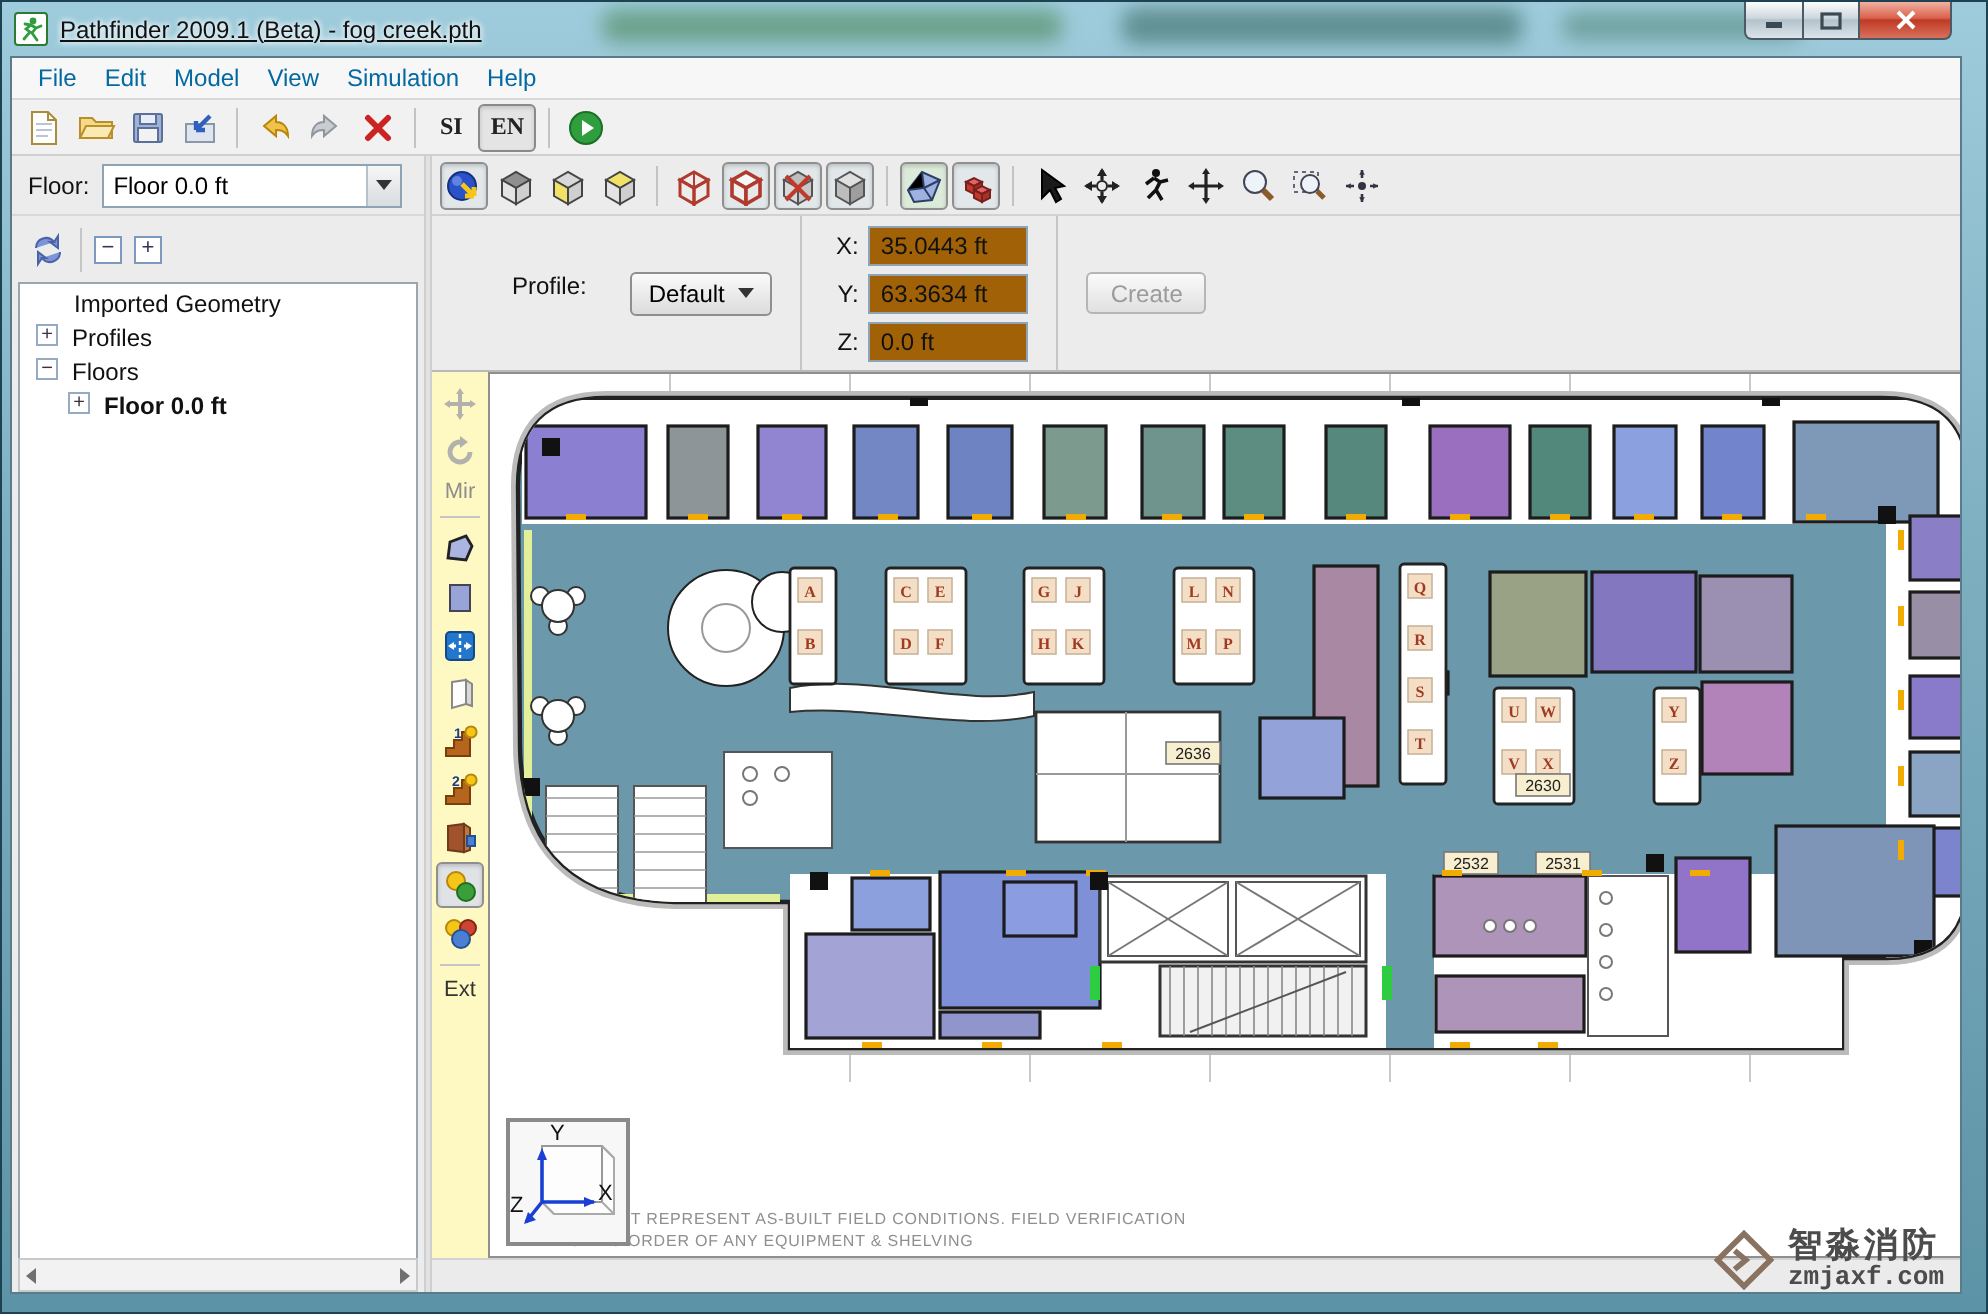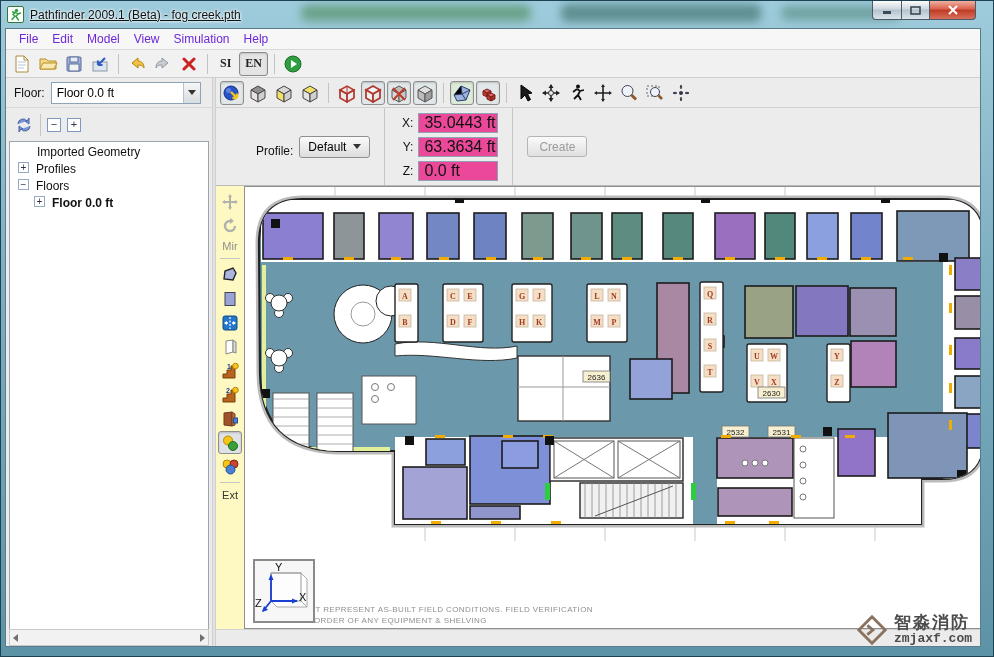--- a/index.html
+++ b/index.html
@@ -12,21 +12,21 @@
   .title-text{font-size:12px;color:#111;text-shadow:0 0 3px #fff,0 0 3px #fff;white-space:nowrap;text-decoration:underline;}
   .appicon{width:17px;height:17px;border-radius:2px;background:#fff;border:1px solid #2c7a33;display:flex;align-items:center;justify-content:center;}
   .winbtns{position:absolute;top:0;right:17px;display:flex;}
   .winbtn{height:19px;border:1px solid #4b5a66;border-top:none;display:flex;align-items:center;justify-content:center;background:linear-gradient(180deg,#fdfdfd,#cdd6dd 45%,#b4c2cb 50%,#dbe4ea);}
   .winbtn.min{width:30px;border-radius:0 0 0 4px;}
   .winbtn.max{width:28px;border-left:none;}
   .winbtn.close{width:46px;border-left:none;border-radius:0 0 4px 0;background:linear-gradient(180deg,#f0b0a0,#d9614c 45%,#bf3a24 50%,#d8705c);}
   
   .app{position:absolute;left:4px;top:27px;right:12px;bottom:9px;background:#ececec;border:1px solid #5a7c8a;display:flex;flex-direction:column;}
   .menubar{height:21px;background:#f7f7f7;border-bottom:1px solid #d9d9d9;display:flex;align-items:center;padding-left:6px;}
-  .menu-item{font-size:12px;color:#6d28d9;padding:2px 7px;cursor:default;}
+  .menu-item{font-size:12px;color:#0369a1;padding:2px 7px;cursor:default;}
   .toolbar{height:28px;background:#f1f1f1;border-bottom:1px solid #cfcfcf;display:flex;align-items:center;padding-left:4px;gap:2px;}
   .tbtn{width:24px;height:24px;display:flex;align-items:center;justify-content:center;border:1px solid transparent;border-radius:3px;}
   .tbtn.texty{width:auto;padding:0 5px;font-size:12px;font-weight:bold;color:#222;font-family:Liberation Serif, serif;}
   .tbtn.pressed{border:1px solid #8a8a8a;background:#e4e4e4;box-shadow:inset 0 1px 2px rgba(0,0,0,.15);}
   .tsep{width:1px;height:20px;background:#c3c3c3;margin:0 4px;}
   
   .content{flex:1;display:flex;min-height:0;}
   .leftcol{width:206px;display:flex;flex-direction:column;background:#ececec;}
   .floor-row{height:30px;display:flex;align-items:center;gap:6px;padding-left:8px;border-bottom:1px solid #d8d8d8;}
   .lbl{font-size:12px;color:#111;}
@@ -49,26 +49,26 @@
   .scr-left{border-right:5px solid #707070;}
   .scr-right{border-left:5px solid #707070;}
   .splitter{width:4px;background:#e2e2e2;border-left:1px solid #cfcfcf;border-right:1px solid #cfcfcf;}
   
   .maincol{flex:1;display:flex;flex-direction:column;position:relative;min-width:0;}
   .view-toolbar{height:30px;display:flex;align-items:center;padding-left:4px;gap:2px;border-bottom:1px solid #d2d2d2;}
   .vbtn{width:24px;height:24px;display:flex;align-items:center;justify-content:center;border:1px solid transparent;border-radius:3px;}
   .vbtn.pressed{border:1px solid #8f8f8f;background:#e2e8ea;box-shadow:inset 0 1px 2px rgba(0,0,0,.18);}
   .vbtn.pressed.greenish{background:#dcead9;}
   .prop-row{height:78px;display:flex;align-items:center;border-bottom:1px solid #b9b9b9;}
-  .prop-group{display:flex;align-items:flex-end;gap:6px;padding:0 14px 0 40px;}
+  .prop-group{display:flex;align-items:flex-start;gap:22px;padding:0 14px 0 40px;}
   .dd-btn{height:22px;padding:0 8px;border:1px solid #8f8f8f;border-radius:3px;background:linear-gradient(180deg,#fafafa,#dcdcdc);font-size:12px;display:flex;align-items:center;gap:7px;}
   .xyz{display:flex;flex-direction:column;gap:4px;padding:0 14px;border-left:1px solid #c6c6c6;border-right:1px solid #c6c6c6;height:100%;justify-content:center;}
   .xyz-row{display:flex;align-items:center;gap:5px;}
   .xyz-row .lbl{width:14px;text-align:right;}
-  .field{width:80px;height:20px;background:#ec4899;border:1px solid #8ea4b5;font-size:16px;display:flex;align-items:center;padding-left:5px;color:#111;}
+  .field{width:80px;height:20px;background:#a16207;border:1px solid #8ea4b5;font-size:12px;display:flex;align-items:center;padding-left:5px;color:#111;}
   .create-btn{margin-left:14px;width:60px;height:21px;border:1px solid #b5b5b5;border-radius:3px;background:linear-gradient(180deg,#fafafa,#e0e0e0);color:#9b9b9b;font-size:12px;display:flex;align-items:center;justify-content:center;}
   .canvas-row{flex:1;display:flex;min-height:0;}
   .toolstrip{width:28px;background:#fef9c3;display:flex;flex-direction:column;align-items:center;padding-top:4px;gap:1px;}
   .sbtn{width:24px;height:23px;display:flex;align-items:center;justify-content:center;border:1px solid transparent;border-radius:3px;flex:0 0 auto;}
   .sbtn.pressed{border:1px solid #8f8f8f;background:#dfe3e5;box-shadow:inset 0 1px 2px rgba(0,0,0,.18);}
   .sbtn.disabled{opacity:.9;}
   .ssep{width:20px;height:1px;background:#c6c6c6;margin:3px 0;flex:0 0 auto;}
   .striplabel{font-size:11px;color:#8e8e8e;margin:2px 0;flex:0 0 auto;}
   .striplabel.dark{color:#333;}
   .canvas{flex:1;position:relative;background:#fff;border:1px solid #8f8f8f;border-right:none;overflow:hidden;}

